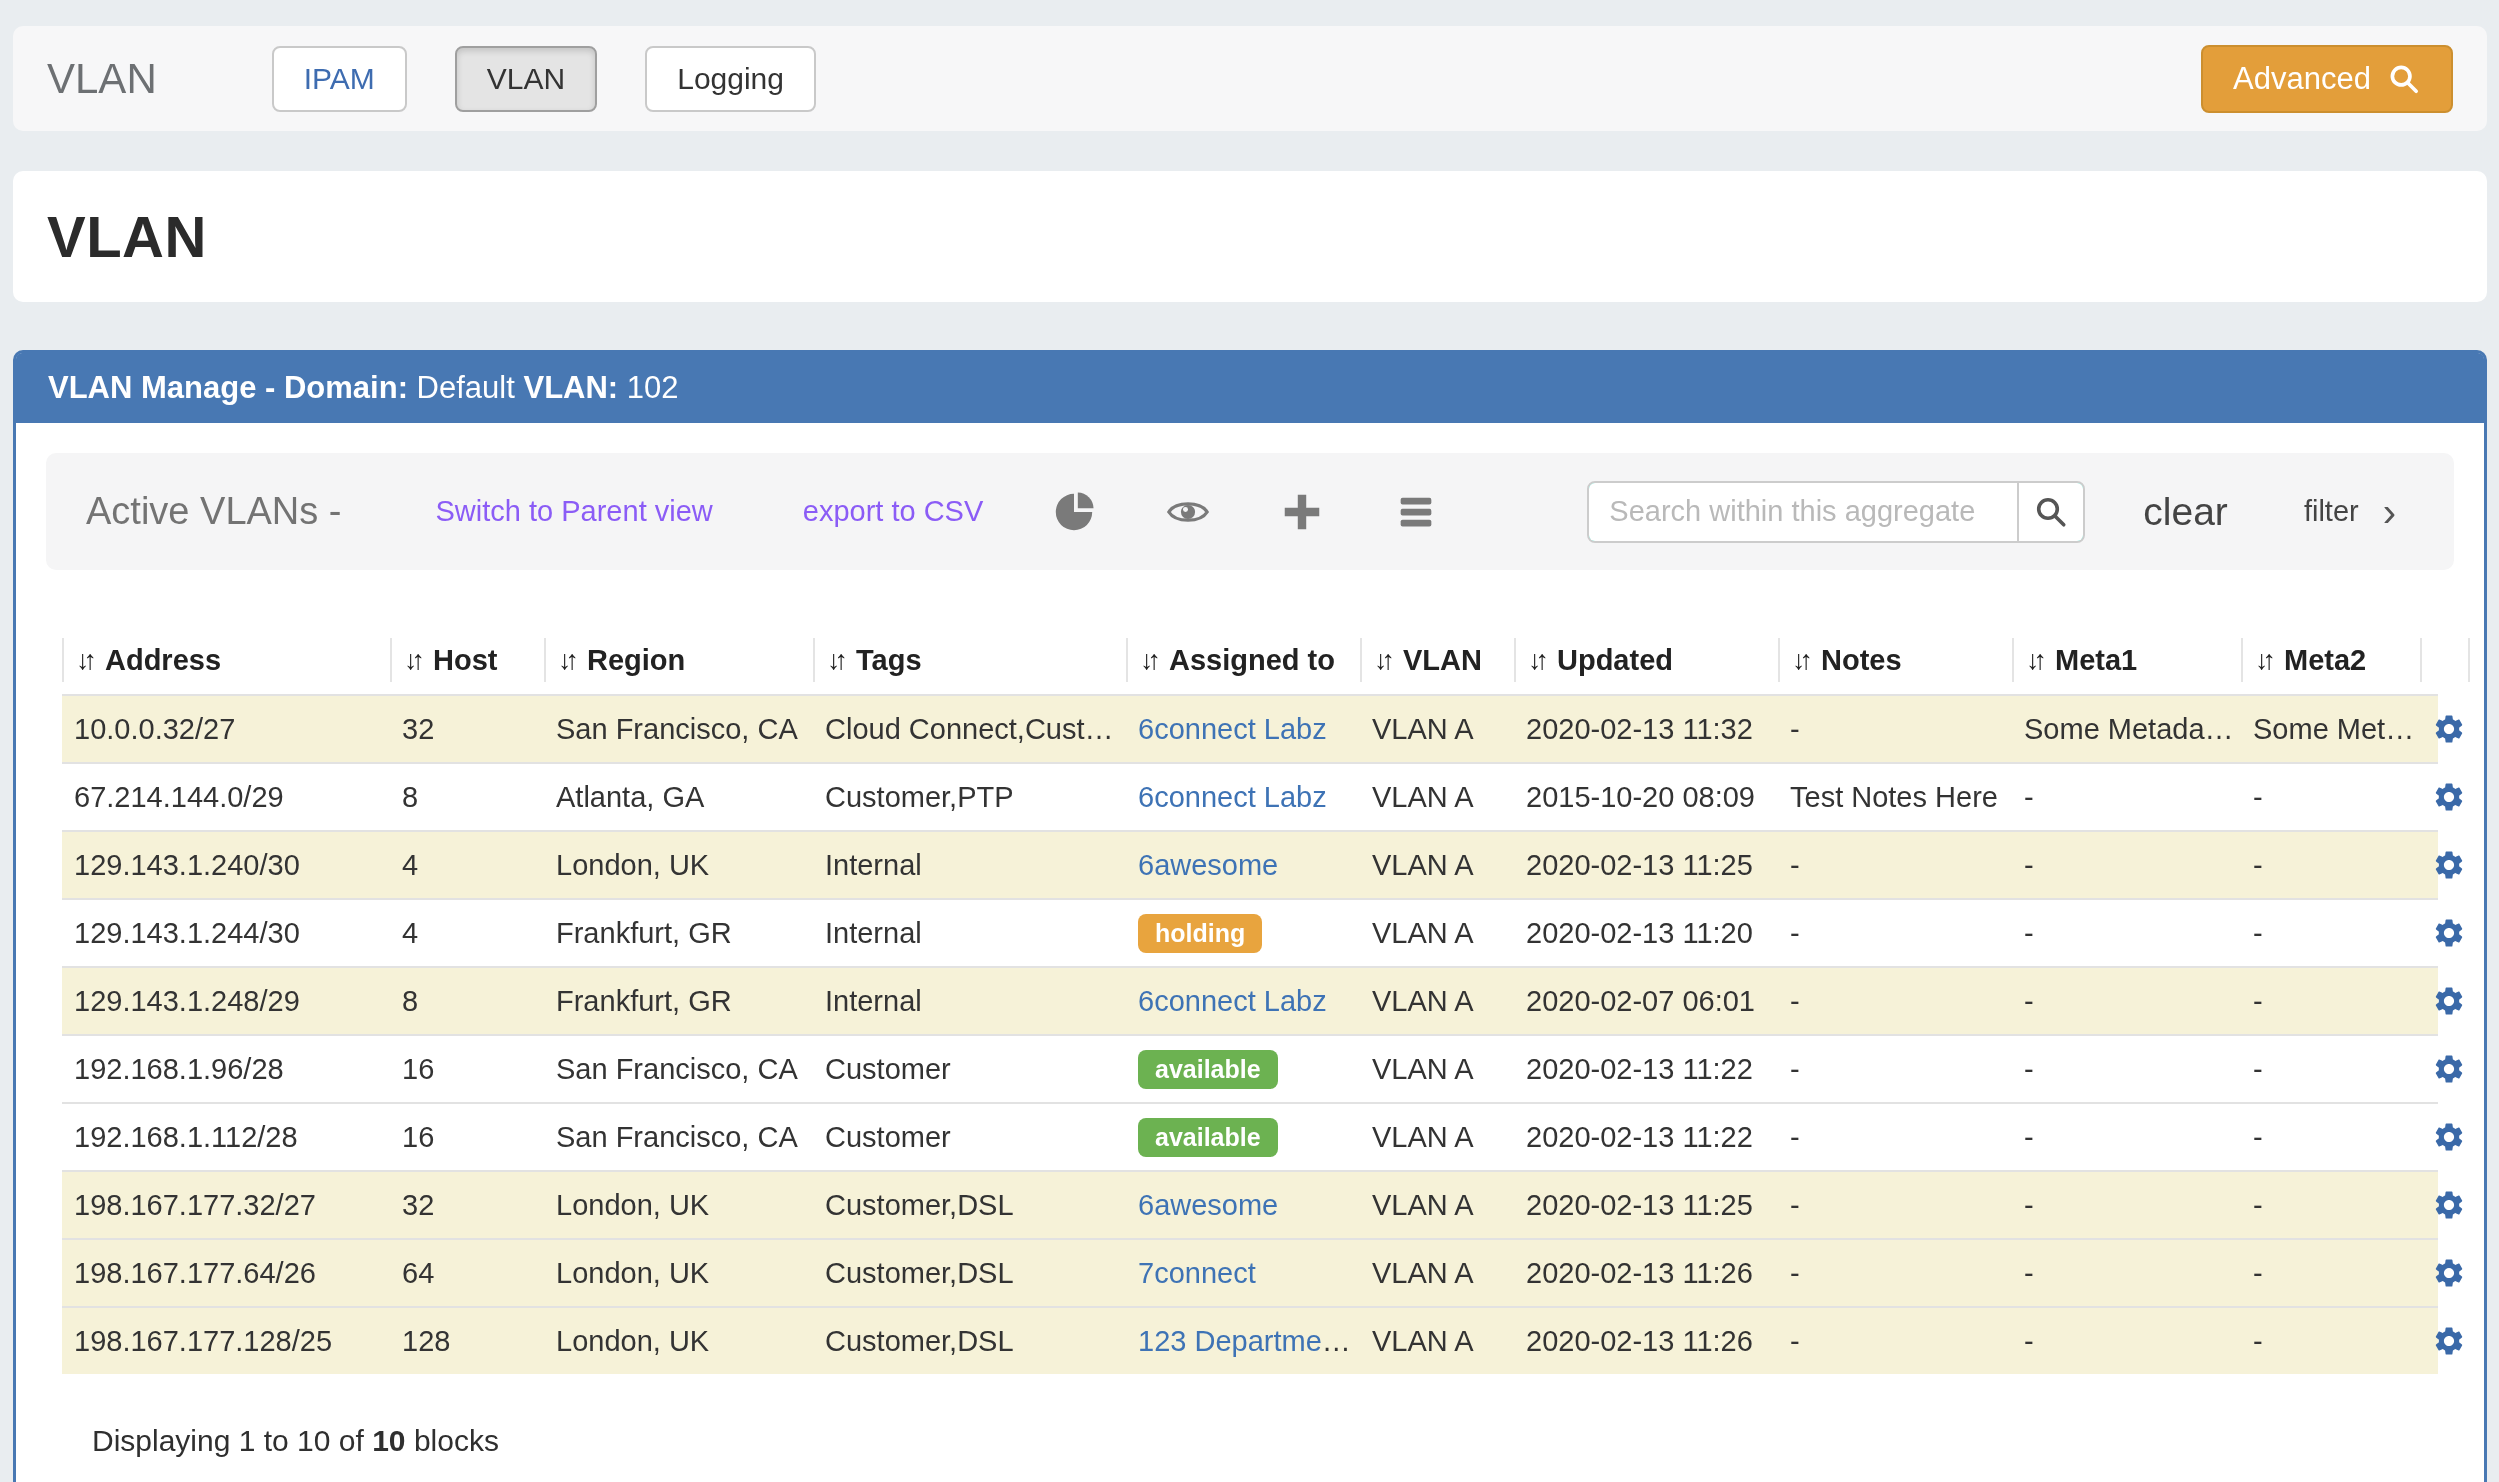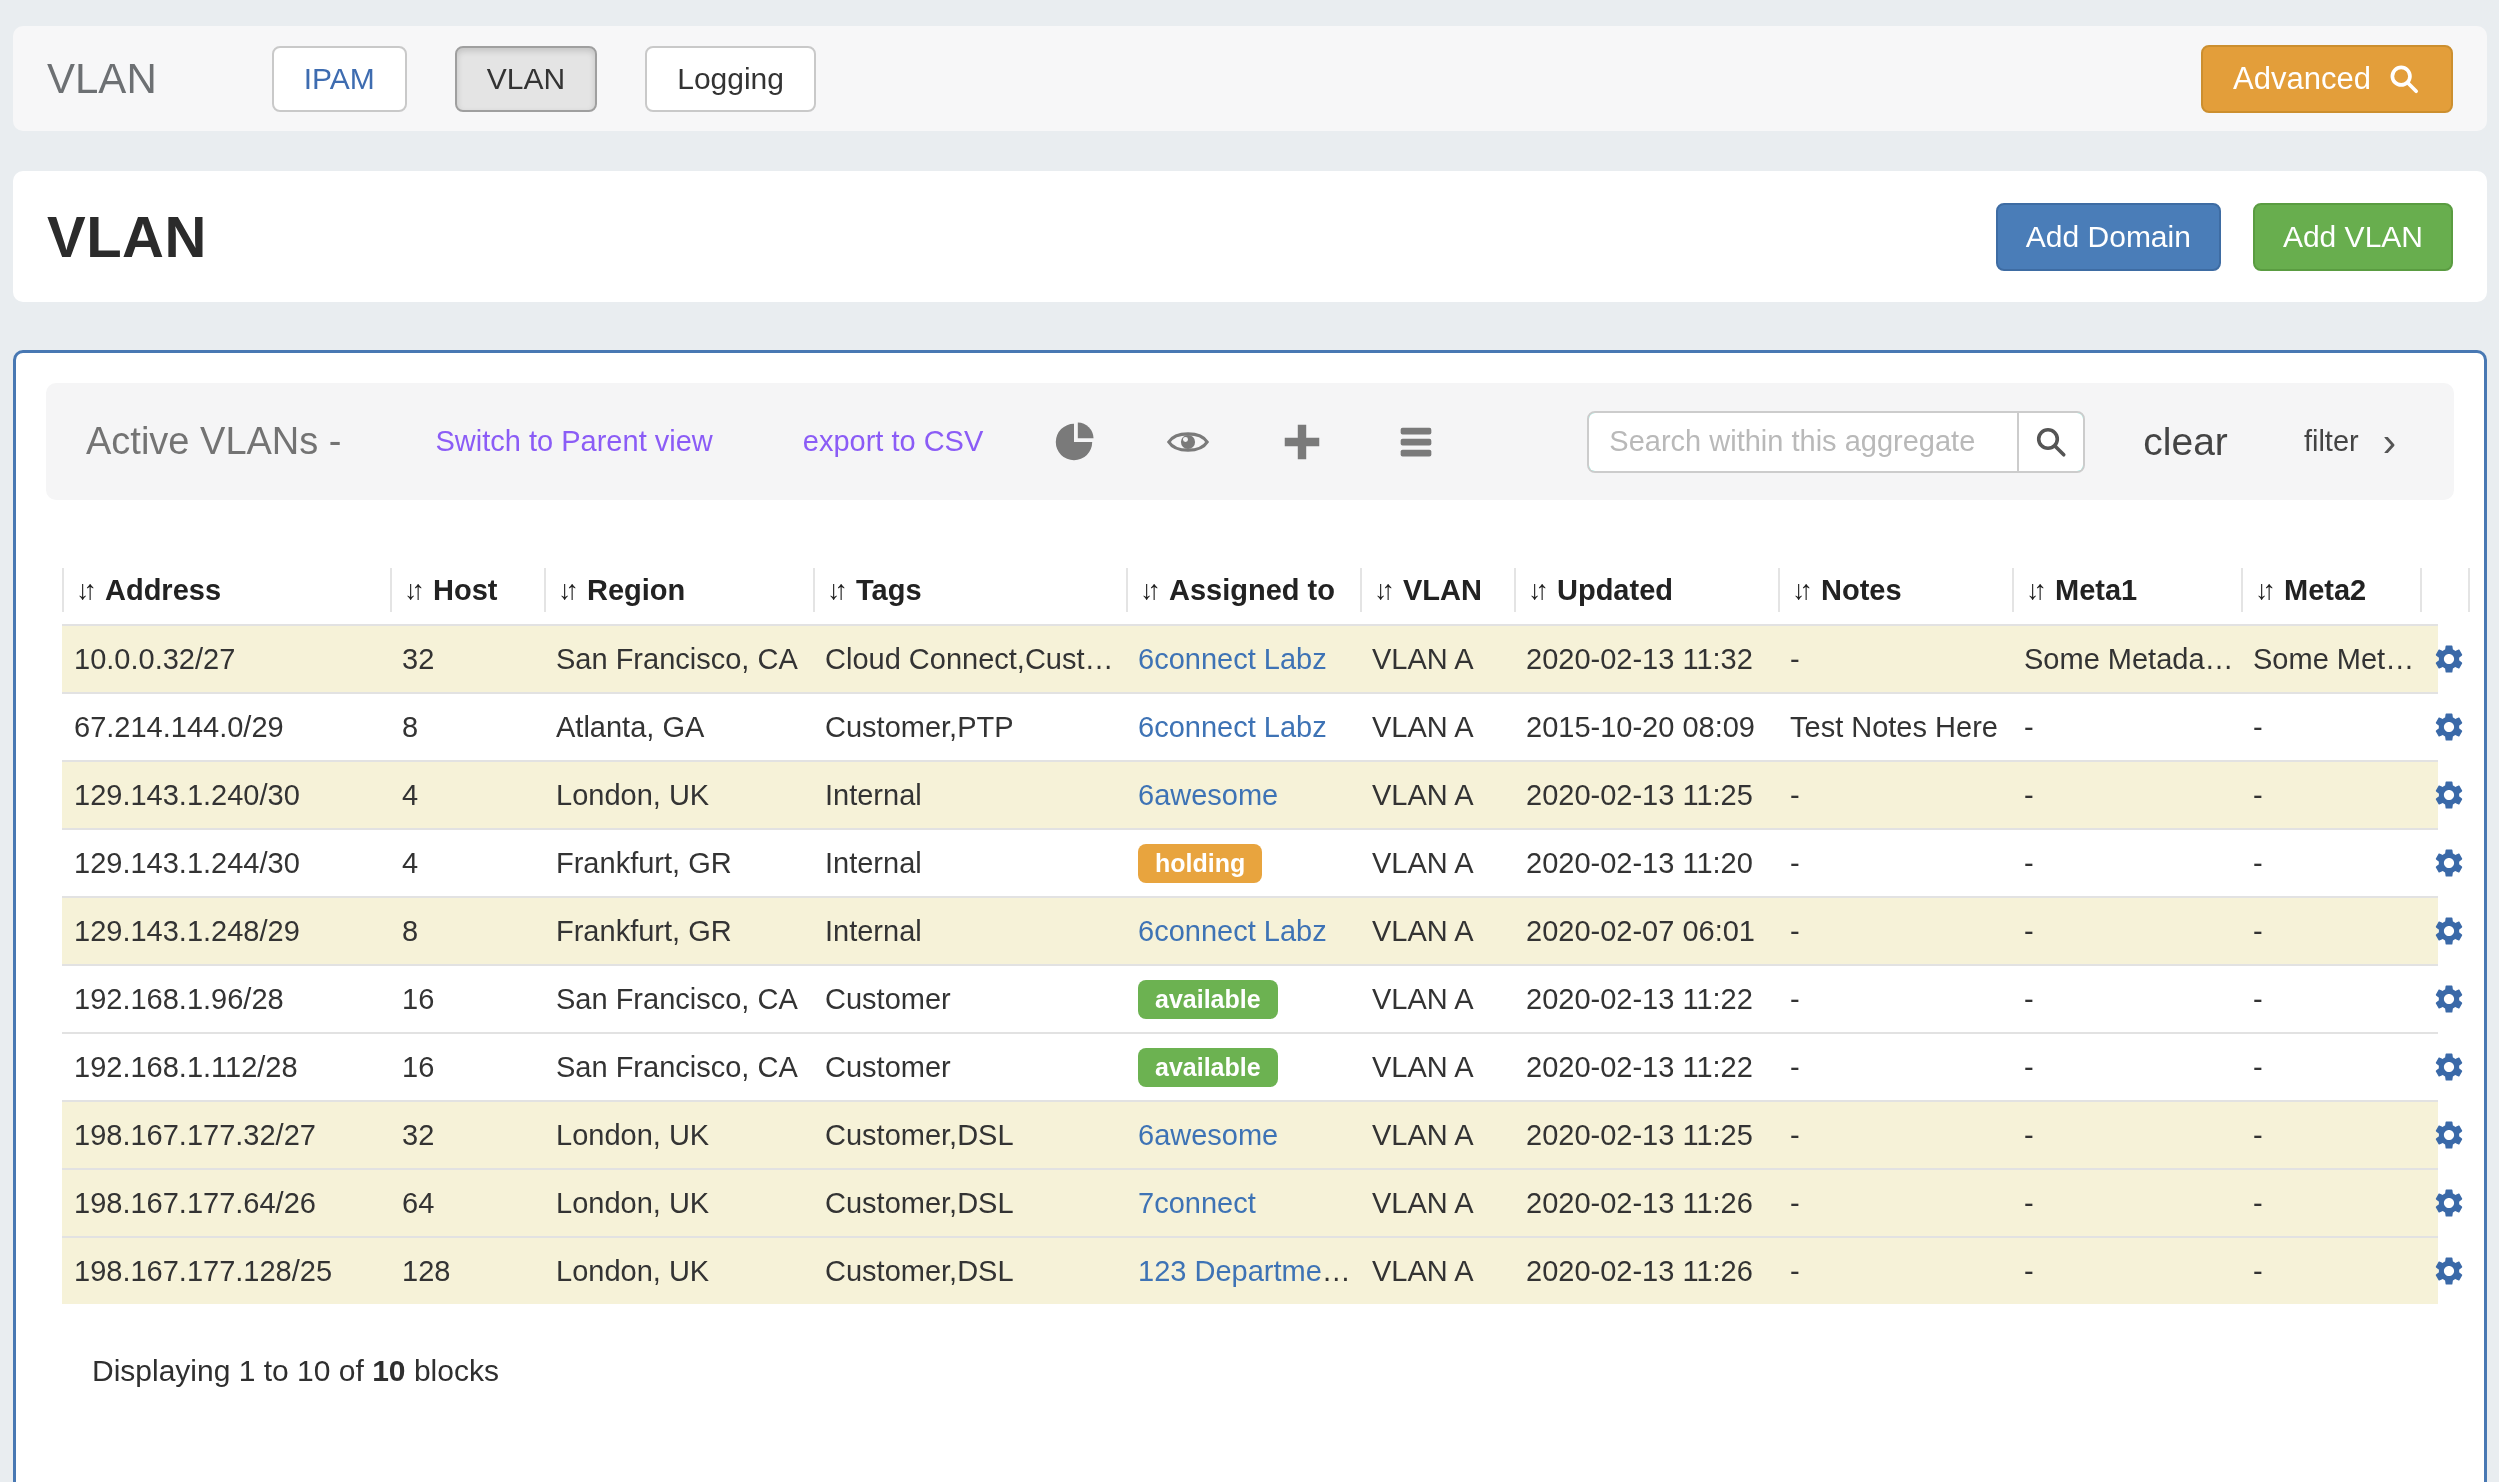--- a/index.html
+++ b/index.html
@@ -142,27 +142,32 @@
     <span>Advanced</span>
     <svg width="34" height="34" viewBox="0 0 24 24" fill="none" stroke="#fff" stroke-width="2.6" stroke-linecap="round">
         <circle cx="10" cy="10" r="6.2"></circle>
         <path d="M14.8 14.8 L20.6 20.6"></path>
       </svg>
   </div>
 </div>
 
 <div class="page-panel">
   <div class="page-title">VLAN</div>
-  <div class="page-actions">
-    <div class="btn-blue">Add Domain</div>
-    <div class="btn-green">Add VLAN</div>
+</div>
+
+<div class="main-panel">
+  <div class="panel-header">
+    <b>VLAN Manage - Domain:</b>
+      <span class="sep"> </span>
+    <span>Default</span>
+      <span class="sep"> </span>
+    <b>VLAN:</b>
+      <span class="sep"> </span>
+    <span>102</span>
   </div>
-</div>
-
-<div class="main-panel">
 
   <div class="panel-body">
 
     <div class="toolbar">
       <span class="toolbar-title">Active VLANs -</span>
       <span class="tool-link l1">Switch to Parent view</span>
       <span class="tool-link l2">export to CSV</span>
 
       <span class="icon-btn">
         <svg viewBox="0 0 24 24">

